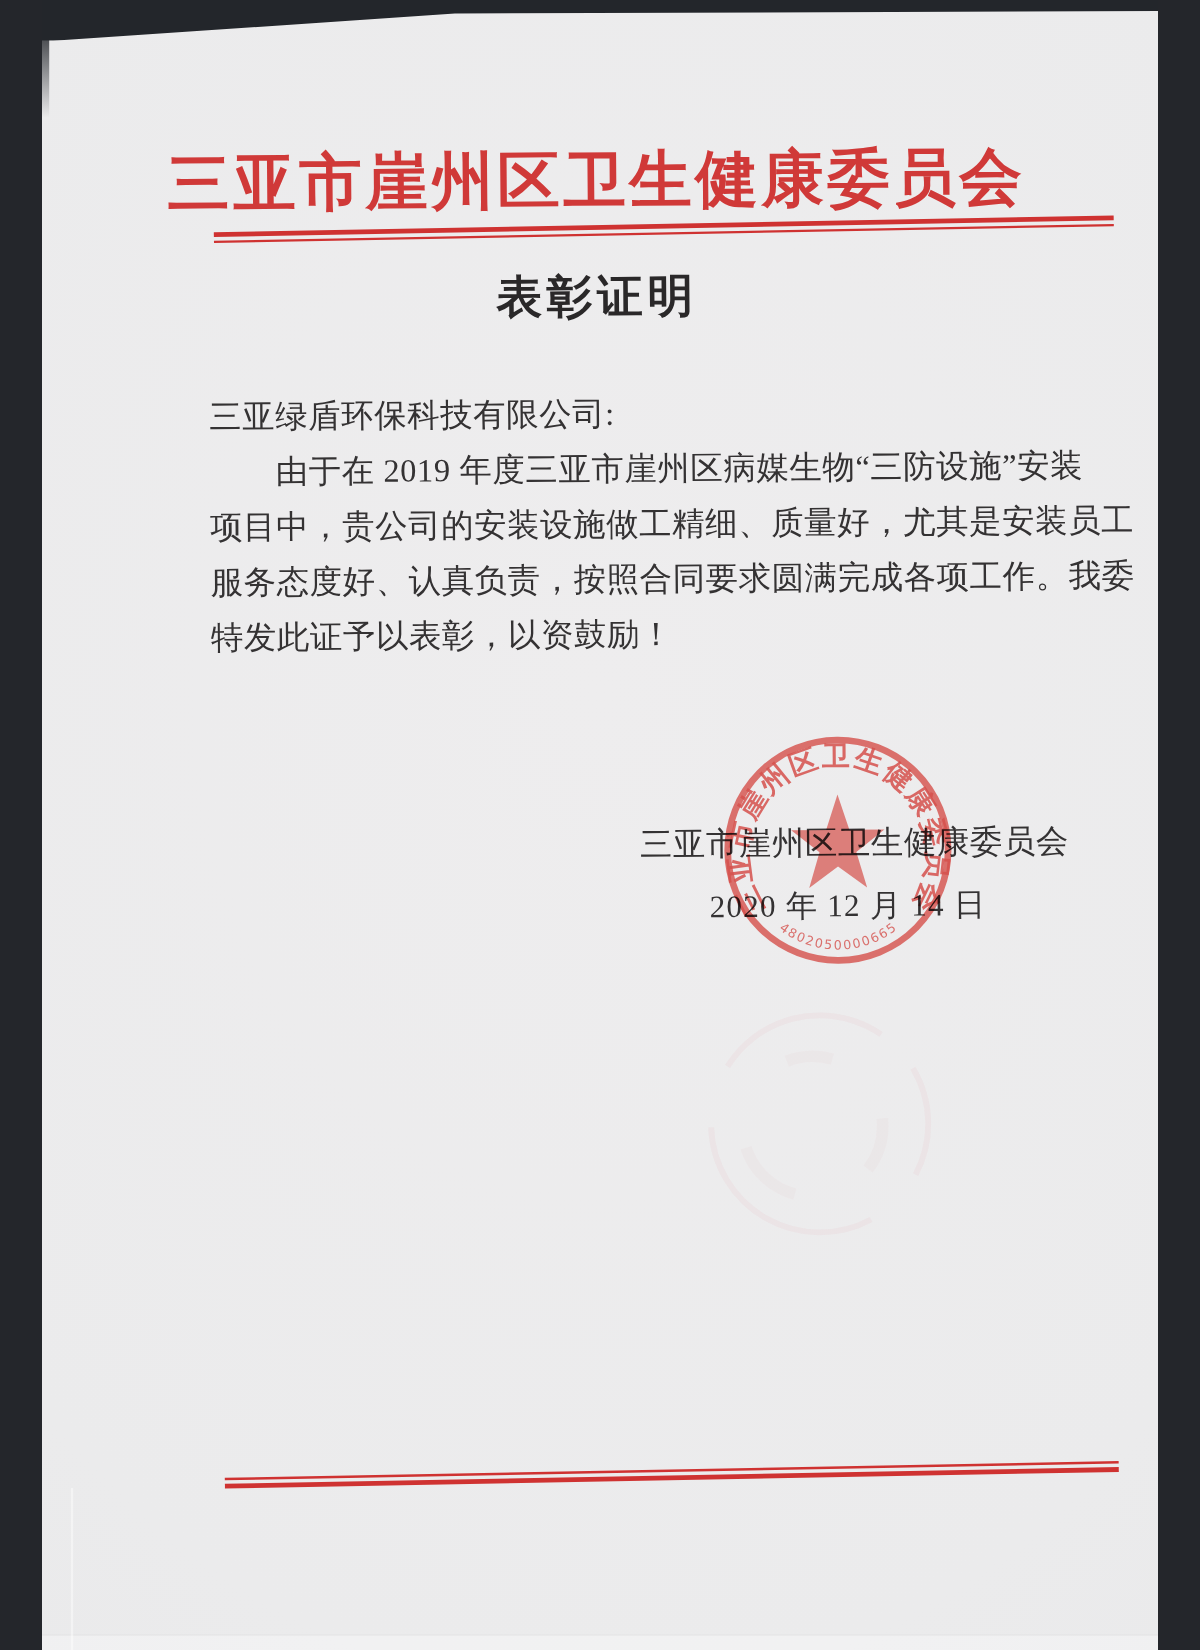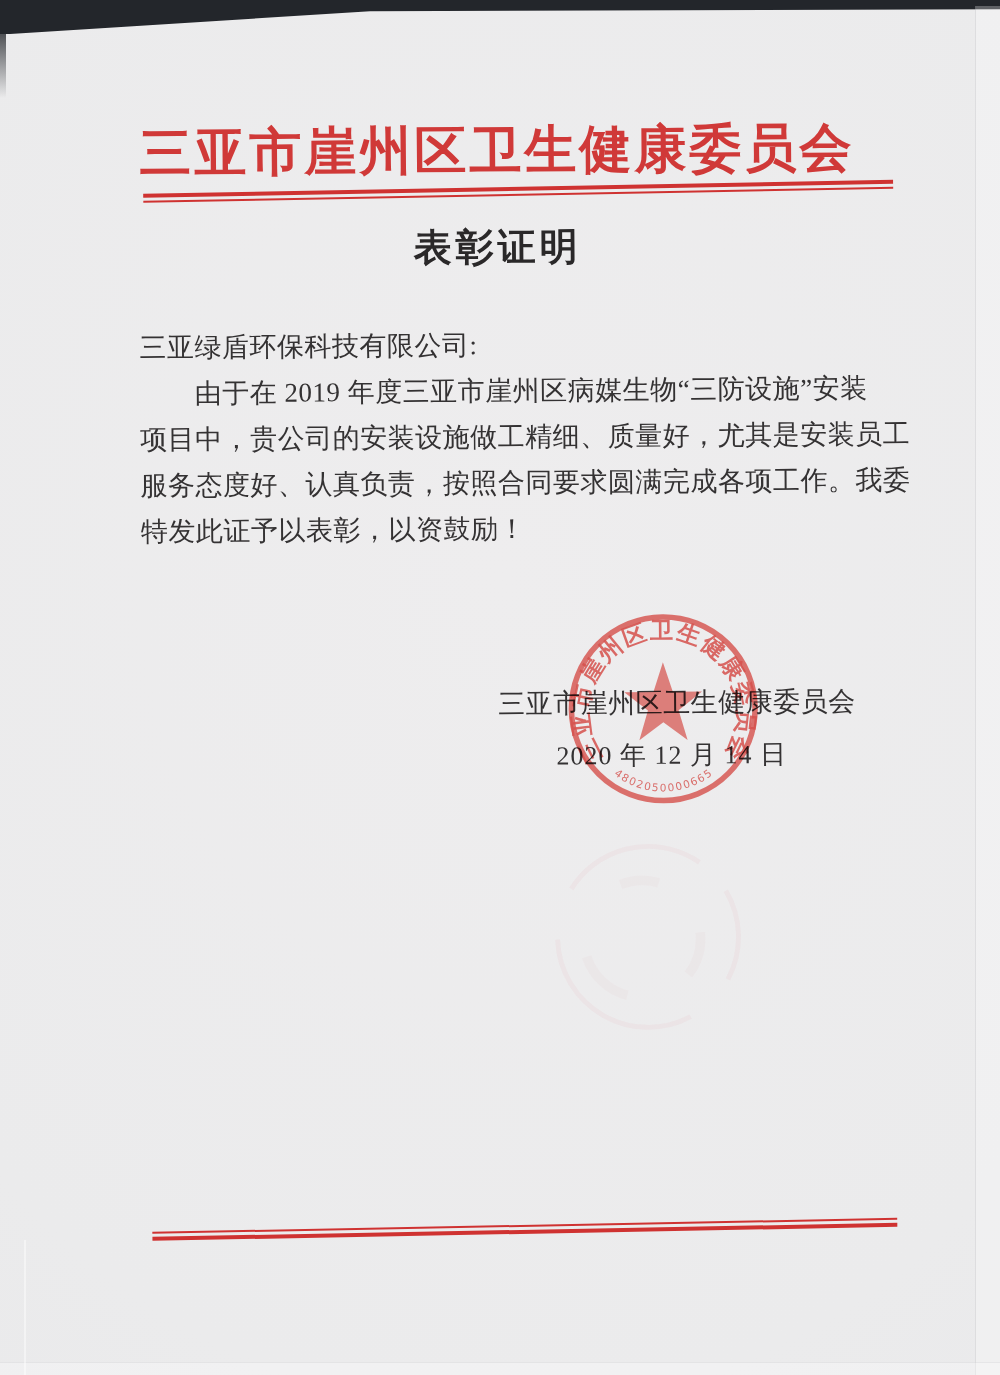--- a/index.html
+++ b/index.html
@@ -1,18 +1,18 @@
 <!DOCTYPE html>
 <html><head>
 <meta charset="utf-8">
 <style>
   html,body{margin:0;padding:0;background:#24262b;}
   .page{
     position:relative;
-    width:1000px;height:1375px;
+    width:930px;height:1375px;
     margin:0 auto;
     overflow:hidden;
     background:
       radial-gradient(130% 110% at 50% 42%, #eeedee 0%, #ebebec 55%, #e7e7e9 100%);
     font-family:"Liberation Serif","DejaVu Serif",serif;
     color:#2f2d2e;
   }
   
   .scan-edge-top{
     position:absolute;left:0;top:0;width:100%;height:34px;

